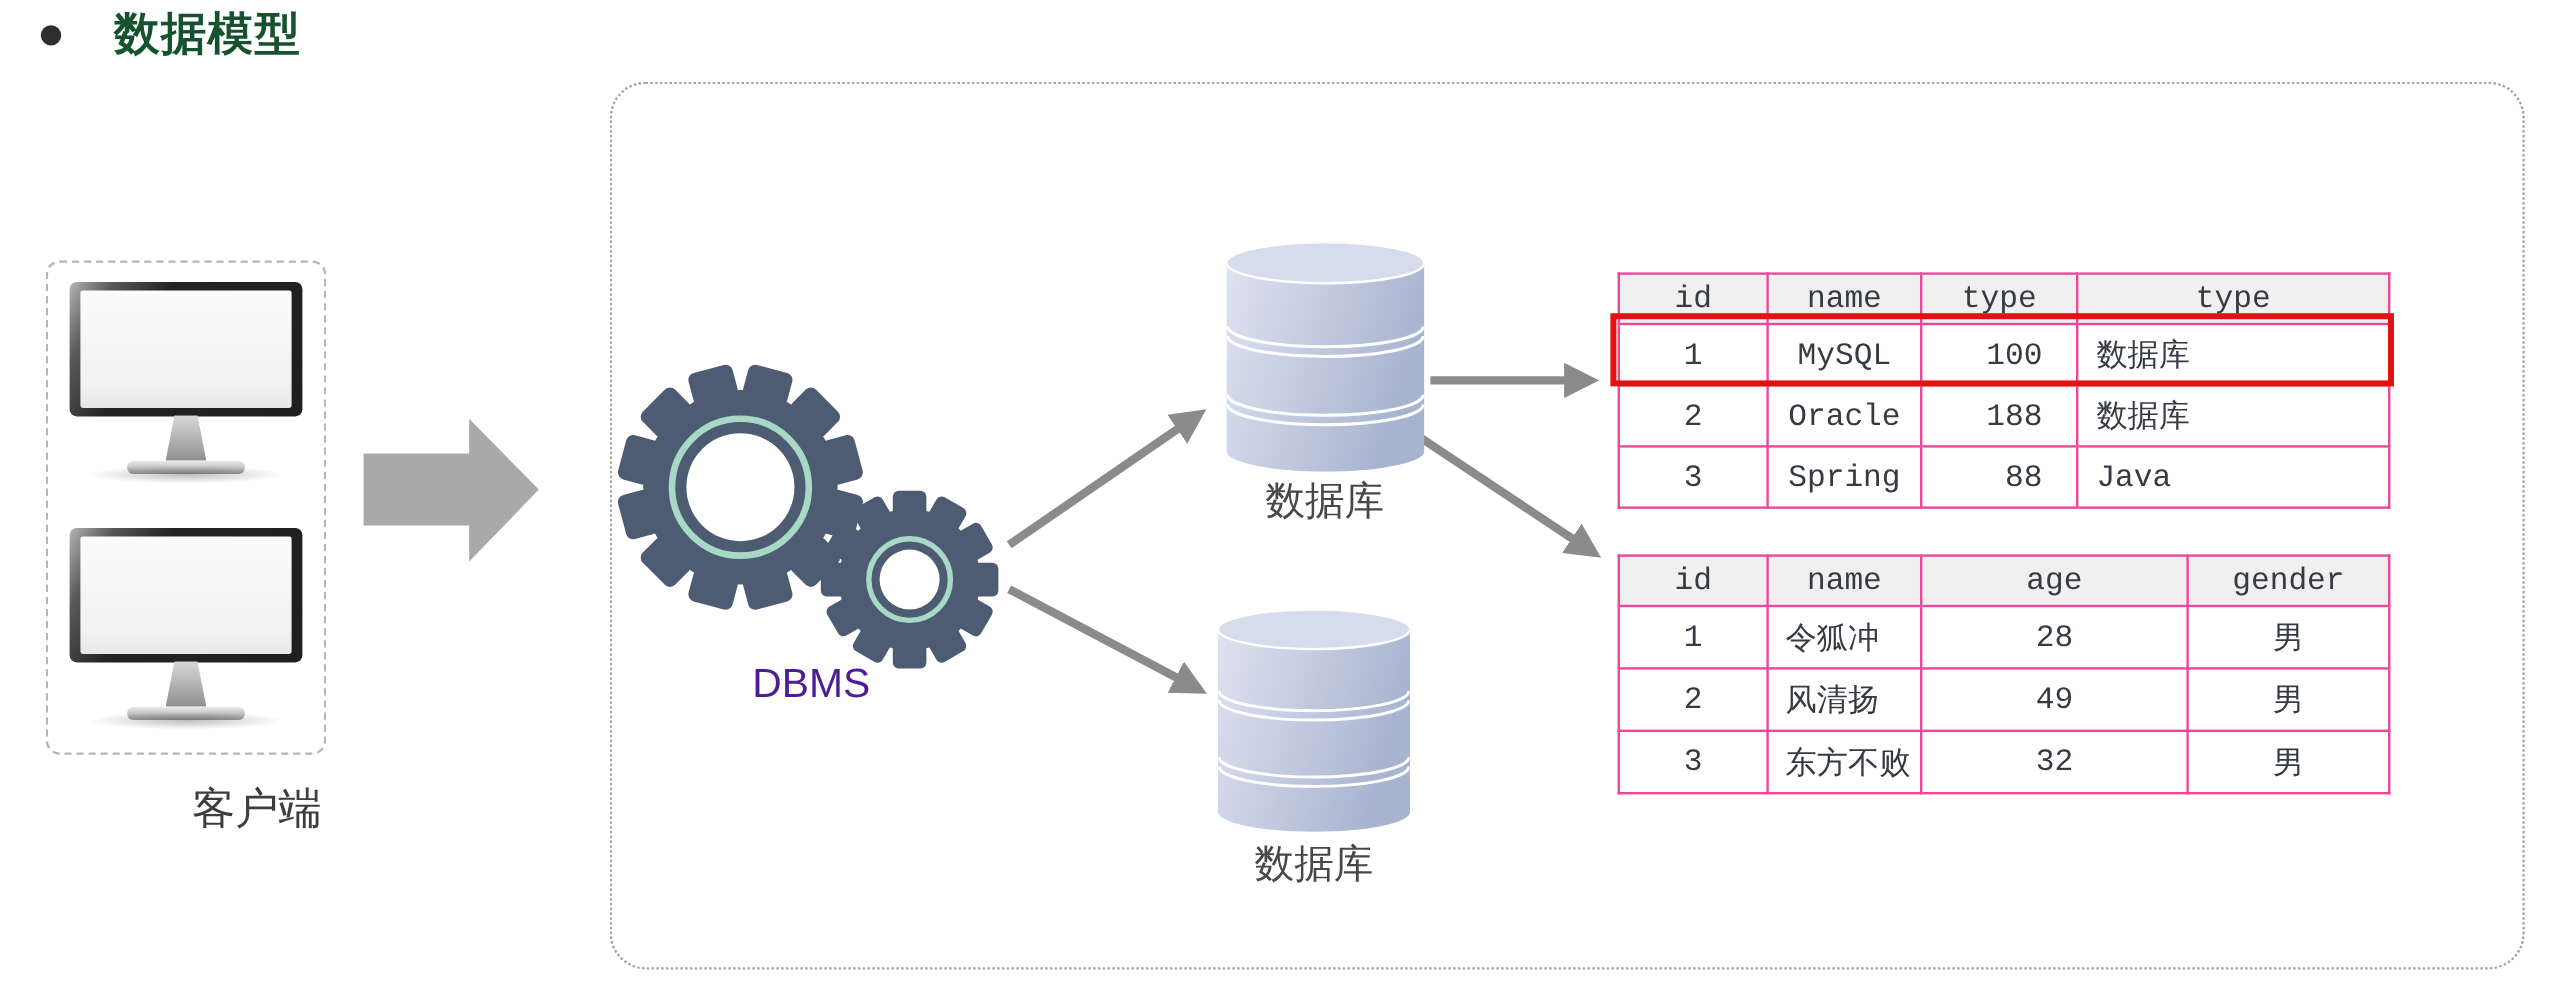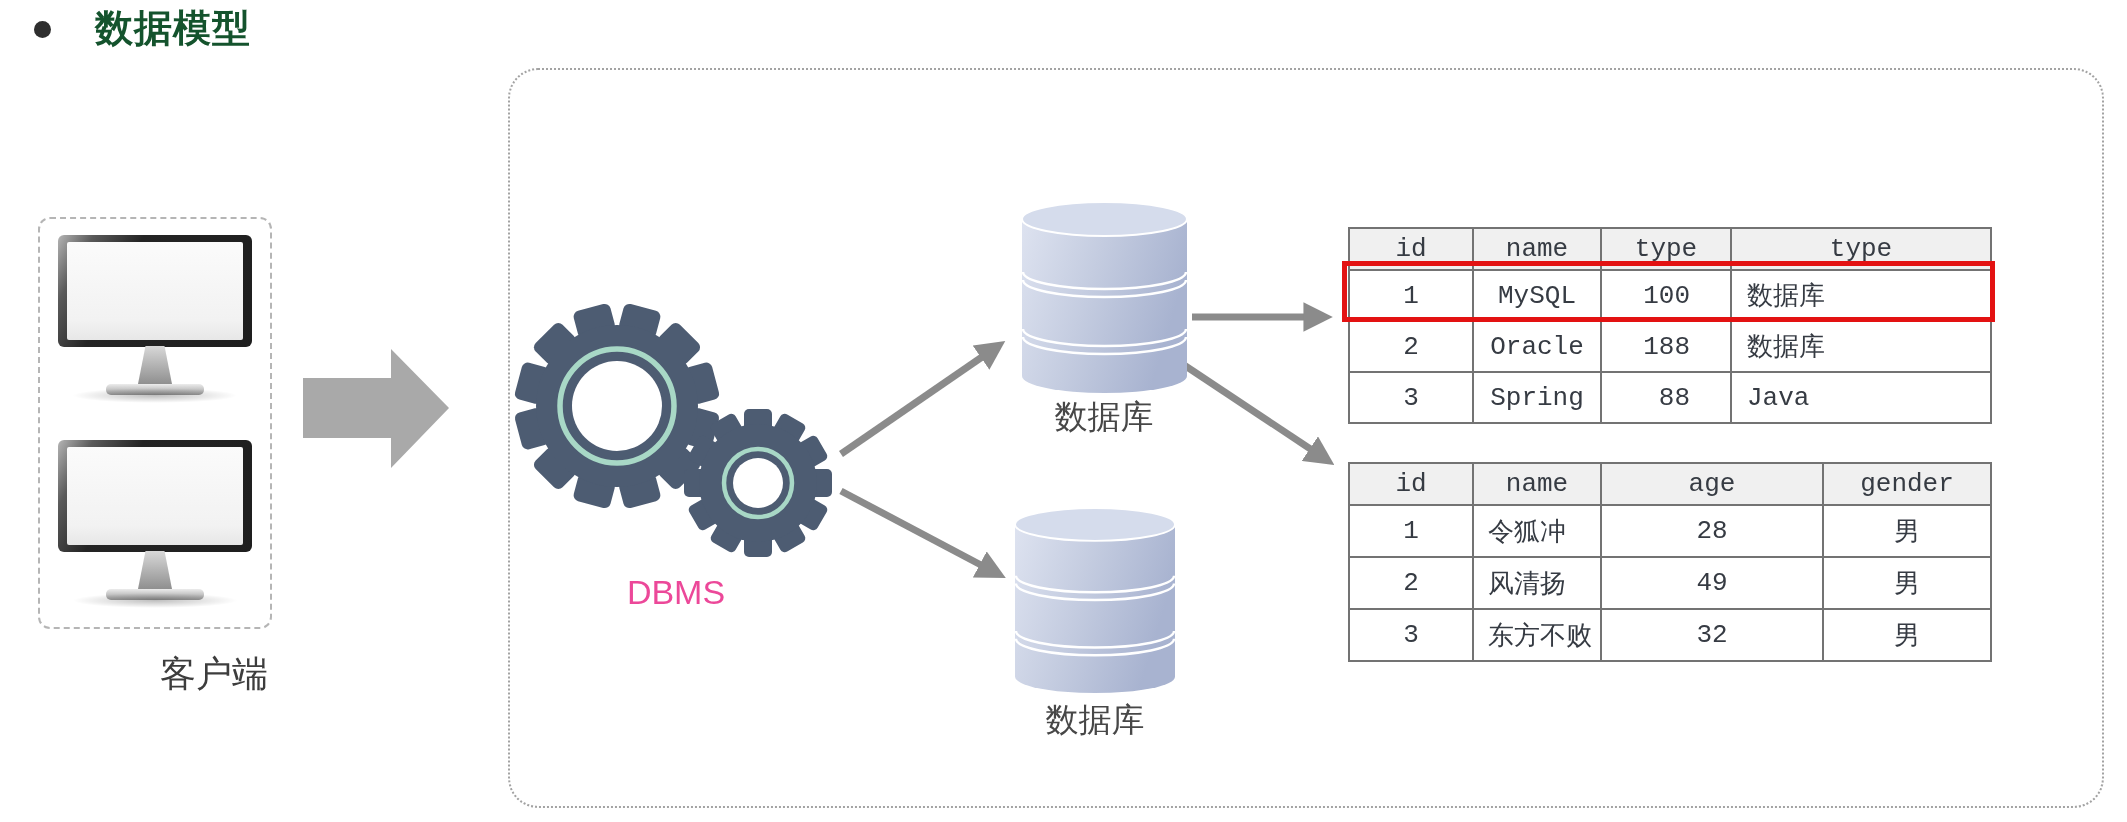--- a/index.html
+++ b/index.html
@@ -30,43 +30,43 @@
   .m-base{width:98px;height:11px;margin:0 auto;border-radius:5px;
           background:linear-gradient(180deg,#ececec,#9c9c9c);}
   .m-shadow{width:166px;height:15px;margin:-7px auto 0;
             background:radial-gradient(ellipse at center,rgba(0,0,0,0.25) 0%,rgba(0,0,0,0) 70%);}
 
   
   .main-box{position:absolute;left:508px;top:68px;width:1592px;height:736px;
             border:2px dotted #a3a3a3;border-radius:30px;}
 
   
-  .dbms-label{position:absolute;left:598px;top:573px;width:156px;text-align:center;
-              font-size:34px;color:#ec4899;}
+  .dbms-label{position:absolute;left:598px;top:551px;width:156px;text-align:center;
+              font-size:34px;color:#4c1d95;}
   .db-label{position:absolute;width:160px;text-align:center;font-size:33px;color:#474747;}
   .db-label.top{left:1024px;top:395px;}
   .db-label.bottom{left:1015px;top:698px;}
 
   
   .svg-abs{position:absolute;}
   #arrow-layer{left:0;top:0;pointer-events:none;}
 
   
   table.data{position:absolute;border-collapse:collapse;table-layout:fixed;background:#fff;
              font-family:"Liberation Mono","DejaVu Sans Mono",monospace;
              font-size:26px;color:#363b43;}
-  table.data th,table.data td{border:2px solid #737373;padding:0;overflow:hidden;white-space:nowrap;}
+  table.data th,table.data td{border:2px solid #ec4899;padding:0;overflow:hidden;white-space:nowrap;}
   table.data th{background:#f0f0f0;font-weight:normal;height:40px;text-align:center;}
   table.t1{left:1348px;top:227px;}
   table.t2{left:1348px;top:462px;}
   .t1 td{height:49px;text-align:center;}
   .t2 td{height:50px;text-align:center;}
   .t1 col.c0{width:124px;} .t1 col.c1{width:128px;} .t1 col.c2{width:130px;} .t1 col.c3{width:260px;}
   .t2 col.c0{width:124px;} .t2 col.c1{width:128px;} .t2 col.c2{width:222px;} .t2 col.c3{width:168px;}
-  .t1 td.c2{text-align:right;padding-right:40px;border-radius:11px;}
+  .t1 td.c2{text-align:right;padding-right:28px;border-radius:11px;}
   .t1 td.c3{text-align:left;padding-left:15px;}
   .t2 td.c1{text-align:left;padding-left:14px;}
 
   
   .highlight-box{position:absolute;left:1342px;top:261px;width:643px;height:51px;
                  border:5px solid #e31212;background:transparent;z-index:5;}
 </style>
 </head>
 <body>
 

